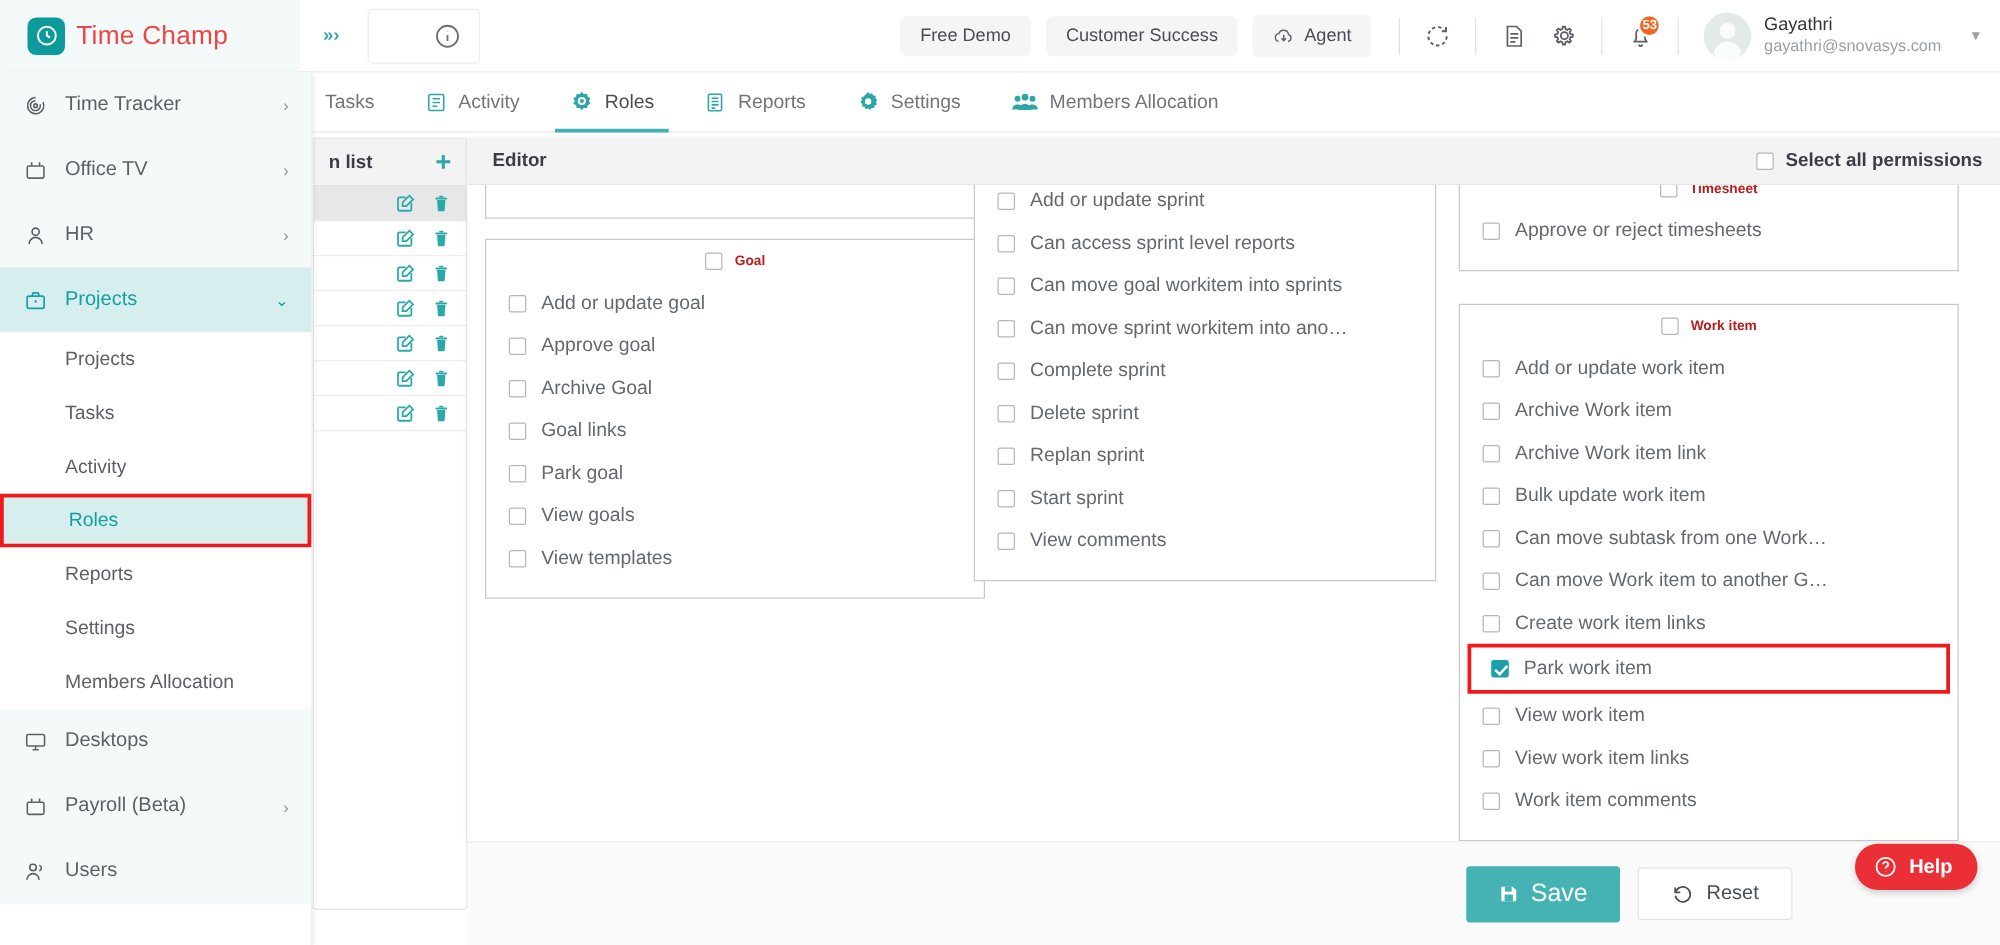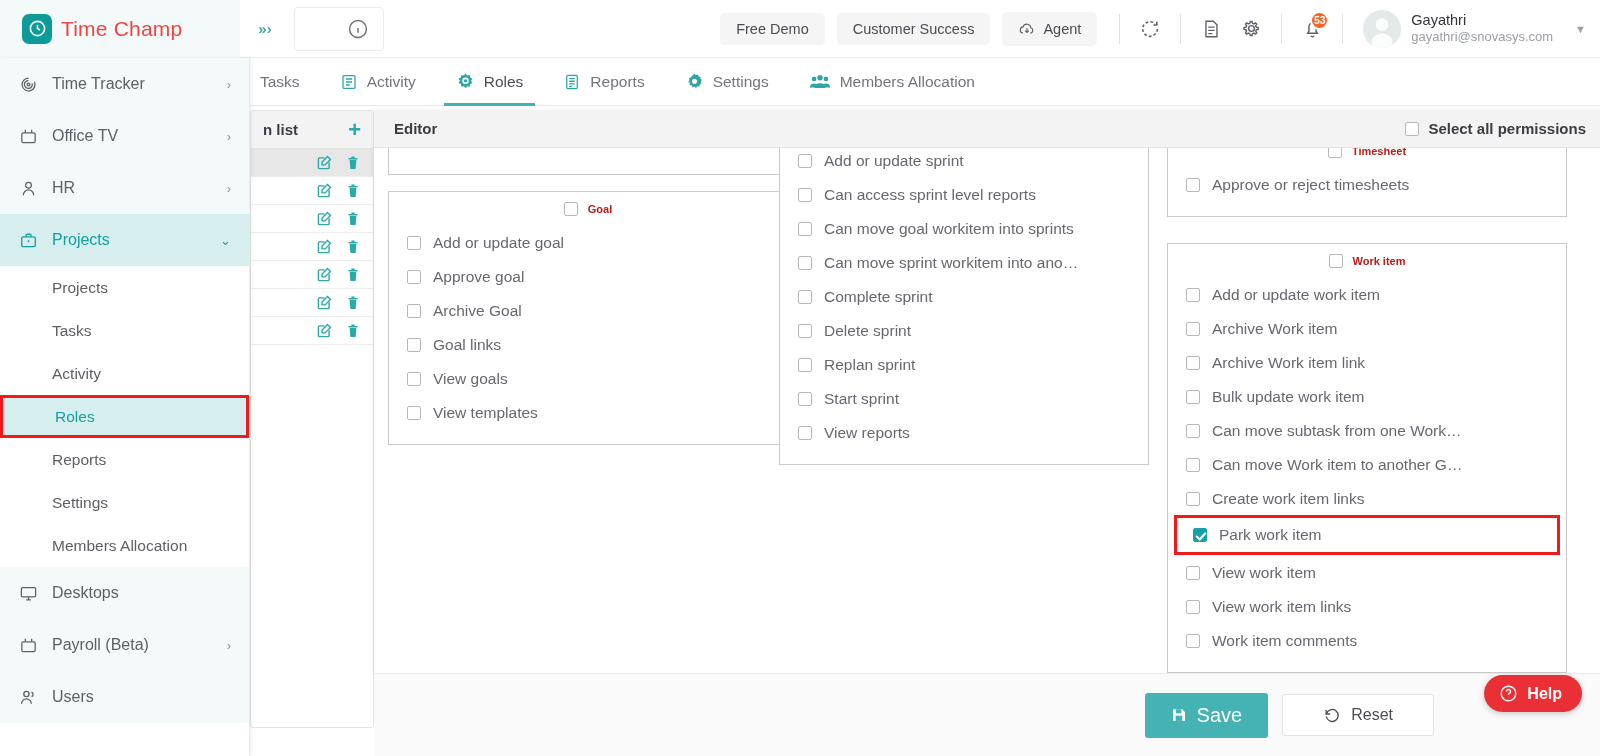--- a/index.html
+++ b/index.html
@@ -192,21 +192,21 @@
     display: flex; align-items: center; justify-content: flex-end;
     padding-right: 166px; gap: 0;
   }
   .btn-save {
     background: #45b3b3; color: #fff; font-size: 20px; border: none;
     padding: 11px 26px; border-radius: 3px; cursor: pointer;
     display: flex; align-items: center; gap: 10px; font-family: inherit;
   }
   .btn-reset {
     background: #fff; color: #4b4d55; font-size: 16px; border: 1px solid #e3e3e3;
-    padding: 11px 40px; border-radius: 3px; cursor: pointer; margin-left: 14px;
+    padding: 11px 26px; border-radius: 3px; cursor: pointer; margin-left: 14px;
     display: flex; align-items: center; gap: 10px; font-family: inherit;
   }
   .help-btn {
     position: absolute; right: 18px; bottom: 44px;
     background: #ea2f36; color: #fff; border-radius: 22px;
     padding: 9px 20px 9px 15px; display: flex; align-items: center; gap: 9px;
     font-size: 16px; font-weight: bold; cursor: pointer; z-index: 60;
     box-shadow: 0 2px 6px rgba(0,0,0,.2);
   }
   svg { display: block; }
@@ -504,20 +504,24 @@
           <div class="perm">
             <span class="cb"></span>
             <span>Archive Goal</span>
           </div>
           <div class="perm">
             <span class="cb"></span>
             <span>Goal links</span>
           </div>
           <div class="perm">
             <span class="cb"></span>
+            <span>Park goal</span>
+          </div>
+          <div class="perm">
+            <span class="cb"></span>
             <span>View goals</span>
           </div>
           <div class="perm">
             <span class="cb"></span>
             <span>View templates</span>
           </div>
         </div>
       </div>
 
       <div class="col colB">
@@ -549,21 +553,21 @@
           <div class="perm">
             <span class="cb"></span>
             <span>Replan sprint</span>
           </div>
           <div class="perm">
             <span class="cb"></span>
             <span>Start sprint</span>
           </div>
           <div class="perm">
             <span class="cb"></span>
-            <span>View reports</span>
+            <span>View comments</span>
           </div>
         </div>
       </div>
 
       <div class="col colC">
         <div class="card" style="margin-top:-8px; border-top:none; padding-top:4px;">
           <div class="card-title">
             <span class="cb"></span>
             <span>Timesheet</span>
           </div>

